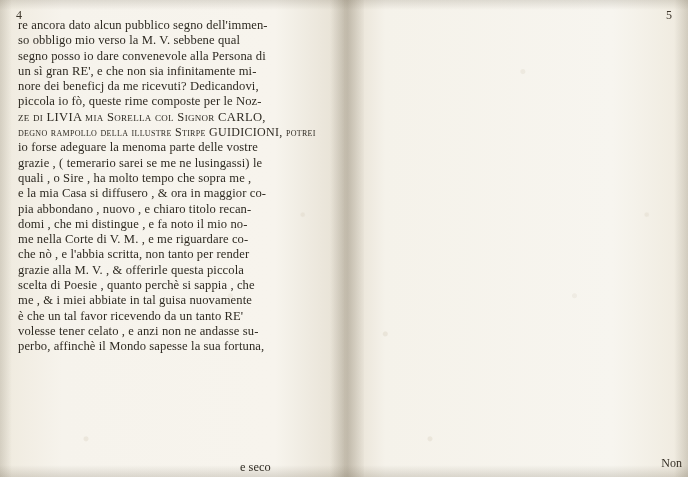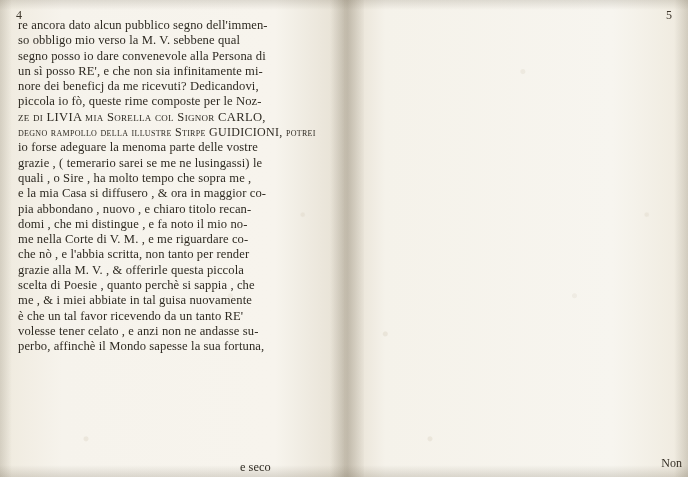--- a/index.html
+++ b/index.html
@@ -135,21 +135,21 @@
 
 <div id="book">
 
   <div class="page left">
     <div class="speckle"></div>
     <div class="folio left-folio">4</div>
     <div class="textblock left-text">
       <span class="ln">re ancora dato alcun pubblico segno dell'immen-</span>
       <span class="ln">so obbligo mio verso la M. V. sebbene qual</span>
       <span class="ln">segno posso io dare convenevole alla Persona di</span>
-      <span class="ln">un sì posso RE', e che non sia infinitamente mi-</span>
+      <span class="ln">un sì gran RE', e che non sia infinitamente mi-</span>
       <span class="ln">nore dei beneficj da me ricevuti? Dedicandovi,</span>
       <span class="ln">piccola io fò, queste rime composte per le Noz-</span>
       <span class="ln smallcaps">ze di LIVIA mia Sorella col Signor CARLO,</span>
       <span class="ln smallcaps" style="font-size:12px;">degno rampollo della illustre Stirpe GUIDICIONI, potrei</span>
       <span class="ln">io forse adeguare la menoma parte delle vostre</span>
       <span class="ln">grazie , ( temerario sarei se me ne lusingassi) le</span>
       <span class="ln">quali , o Sire , ha molto tempo che sopra me ,</span>
       <span class="ln">e la mia Casa si diffusero , &amp; ora in maggior co-</span>
       <span class="ln">pia abbondano , nuovo , e chiaro titolo recan-</span>
       <span class="ln">domi , che mi distingue , e fa noto il mio no-</span>

